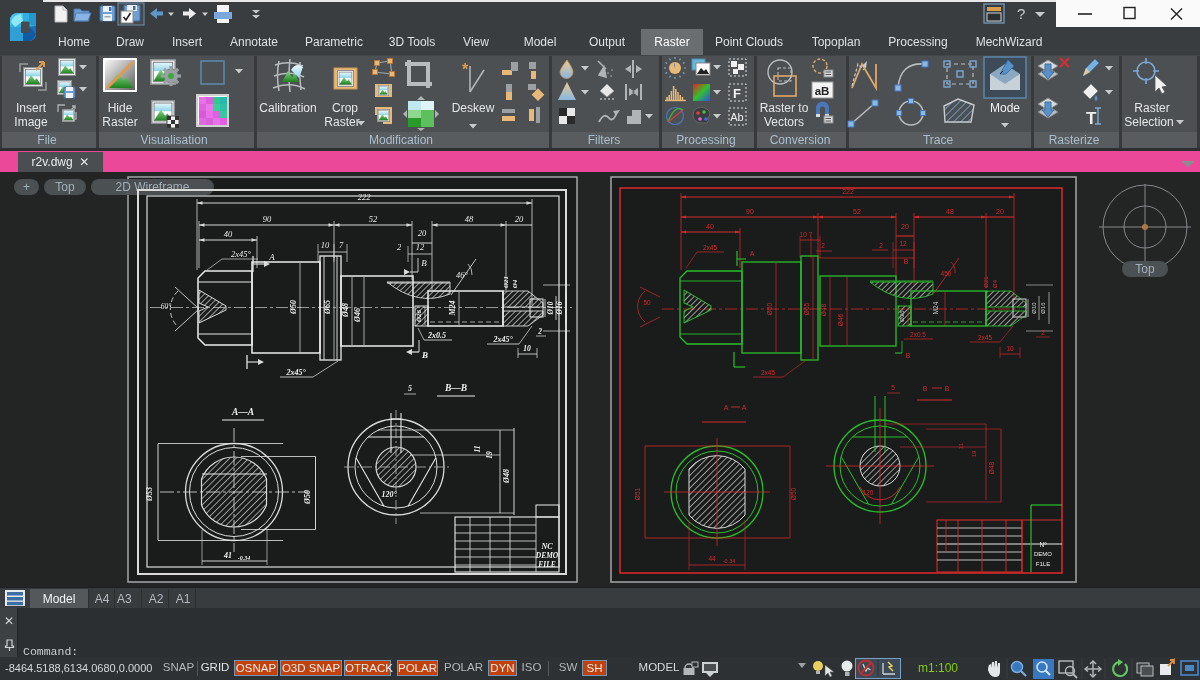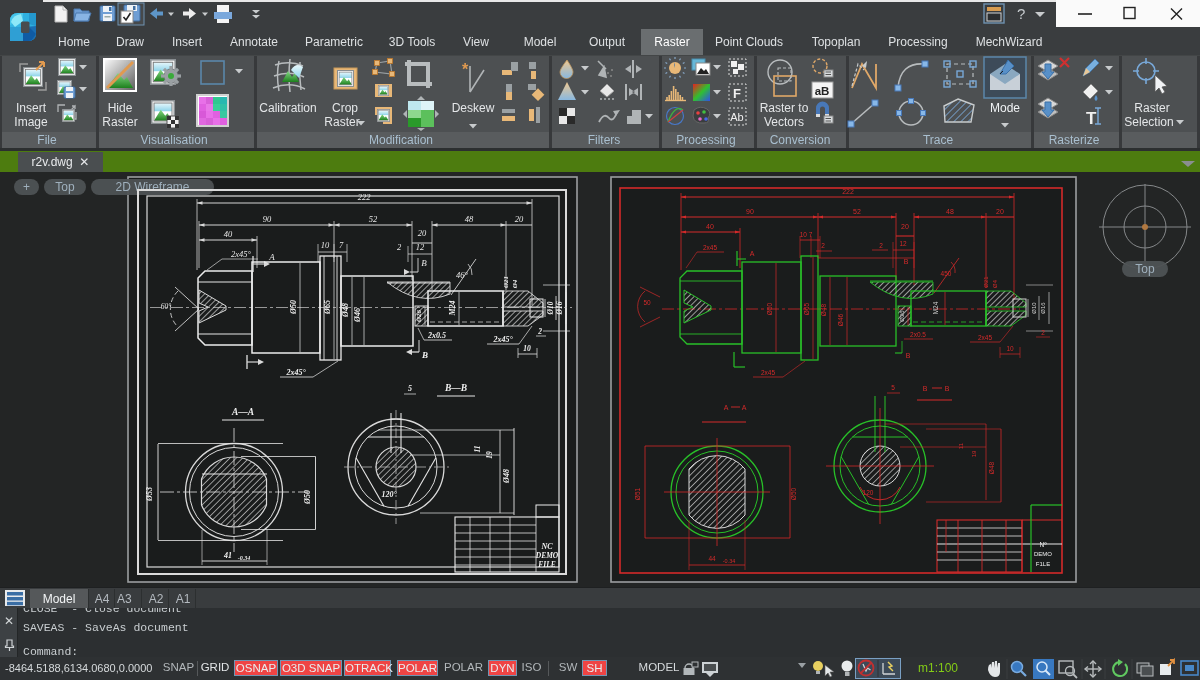--- a/index.html
+++ b/index.html
@@ -2,26 +2,26 @@
 <html><head><meta charset="utf-8">
 <style>
 *{margin:0;padding:0;box-sizing:border-box}
 html,body{width:1200px;height:680px;overflow:hidden;background:#222424;font-family:"Liberation Sans",sans-serif}
 #title{position:absolute;left:0;top:0;width:1200px;height:28px;background:#3a3d3f}
 #topedge{position:absolute;left:43px;top:0;width:1157px;height:2px;background:#e8e8e8}
 #winbtns{position:absolute;left:1056px;top:0;width:144px;height:27px;background:#fafafa}
 #menu{position:absolute;left:0;top:28px;width:1200px;height:27px;background:#3a3d3f}
 .mtab{position:absolute;top:29px;height:26px;line-height:26px;color:#dde0e2;font-size:12px;text-align:center;white-space:nowrap}
 #ribbon{position:absolute;left:0;top:55px;width:1200px;height:96px}
-#doctab{position:absolute;left:0;top:151px;width:1200px;height:21px;background:#4d7c0f}
+#doctab{position:absolute;left:0;top:151px;width:1200px;height:21px;background:#ec4899}
 #canvas{position:absolute;left:0;top:172px;width:1200px;height:415px}
 #laytabs{position:absolute;left:0;top:587px;width:1200px;height:21px;background:#393c3e;border-top:1px solid #1e2021}
 #cmd{position:absolute;left:0;top:608px;width:1200px;height:49px;background:#2c2f31;font-family:"Liberation Mono",monospace;font-size:11.5px;color:#c9ced1;overflow:hidden}
 #status{position:absolute;left:0;top:657px;width:1200px;height:23px;background:#2e3133;color:#c6cbce;font-size:12px}
-.sbox{position:absolute;top:3px;height:16px;line-height:15px;text-align:center;border:1px solid #7096b4;background:#ef4444;color:#e8ecee;font-size:11.5px}
+.sbox{position:absolute;top:3px;height:16px;line-height:15px;text-align:center;border:1px solid #7096b4;background:#c2410c;color:#e8ecee;font-size:11.5px}
 .splain{position:absolute;top:3px;height:16px;line-height:15px;text-align:center;color:#a5aaad;font-size:11.5px}
 </style></head><body>
 <div id="title"></div>
 <div id="topedge"></div>
 <svg style="position:absolute;left:0;top:0;z-index:5" width="300" height="46" viewBox="0 0 300 46">
     <g>
 <clipPath id="lg">
         <path d="M10 21 Q10 13 18 13 L36 13 L36 33 Q36 41 28 41 L10 41 Z"></path>
       </clipPath>
 <g clip-path="url(#lg)">
@@ -823,22 +823,20 @@
     <div style="position:absolute;left:144px;top:1px;width:25px;height:20px;color:#b4bac0;font-size:12px;line-height:20px;text-align:center;border-right:1px solid #2c2f30">A2</div>
     <div style="position:absolute;left:171px;top:1px;width:25px;height:20px;color:#b4bac0;font-size:12px;line-height:20px;text-align:center;border-right:1px solid #2c2f30">A1</div>
     <div style="position:absolute;left:88px;top:1px;width:1px;height:20px;background:#2c2f30"></div>
   </div>
 <div id="cmd">
     <div style="position:absolute;left:0;top:0;width:18px;height:49px;background:#3d4144;border-right:1px solid #232627"></div>
     <div style="position:absolute;left:4px;top:6px;color:#d2d6d8;font-size:12px;font-family:&quot;Liberation Sans&quot;,sans-serif">✕</div>
     <svg style="position:absolute;left:4px;top:31px" width="11" height="13">
       <path d="M3 1 L8 1 L8 7 L9.5 7 L9.5 8.5 L1.5 8.5 L1.5 7 L3 7 Z M5.5 8.5 L5.5 12" stroke="#cfd3d6" stroke-width="1.2" fill="none"></path>
     </svg>
-    <div style="position:absolute;left:23px;top:-9px;line-height:19px;white-space:pre">CLOSE  - Close document
-SAVEAS - SaveAs document</div>
     <div style="position:absolute;left:23px;top:37px">Command:</div>
   </div>
 <div id="status">
     <div style="position:absolute;left:5px;top:5px;color:#d6dadc;font-size:11px">-8464.5188,6134.0680,0.0000</div>
     <div class="splain" style="left:162px;width:33px;color:#b2b7ba">SNAP</div>
     <div style="position:absolute;left:197px;top:4px;width:1px;height:15px;background:#55585a"></div>
     <div class="splain" style="left:200px;width:30px;color:#e2e5e7">GRID</div>
     <div class="sbox" style="left:234px;width:44px">OSNAP</div>
     <div class="sbox" style="left:280px;width:62px">O3D SNAP</div>
     <div class="sbox" style="left:344px;width:47px">OTRACK</div>

